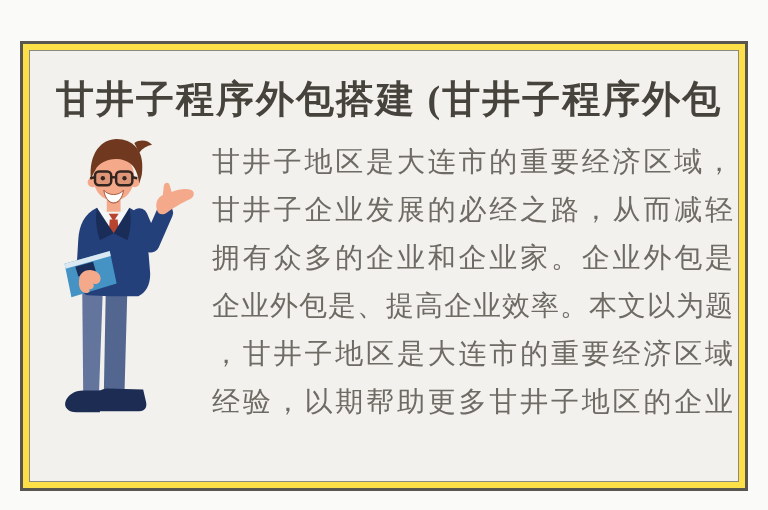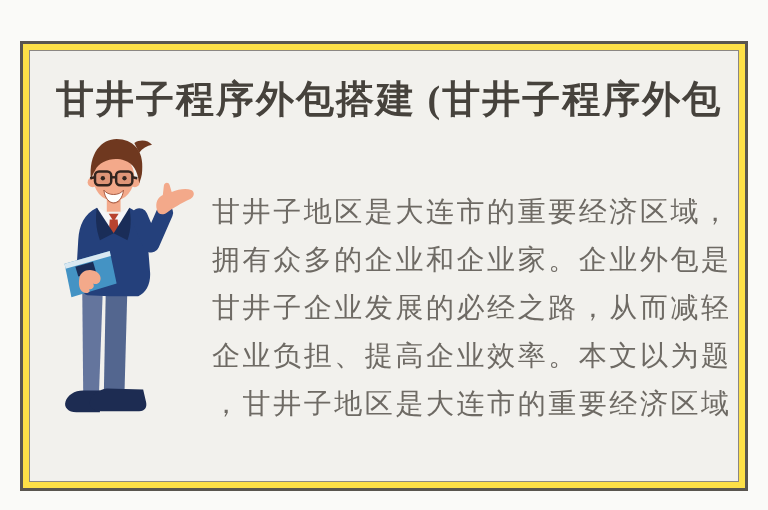--- a/index.html
+++ b/index.html
@@ -32,21 +32,21 @@
     font-weight:bold;
     font-size:38px;
     line-height:52px;
     letter-spacing:2px;
     white-space:nowrap;
   }
   .title .t-line{white-space:nowrap;}
   .body-row{
     display:flex;
     margin-top:8px;
-    align-items:flex-end;
+    align-items:center;
   }
   .figure-col{
     flex:none;
     width:180px;
   }
   .figure-col svg{display:block;margin-left:8px;}
   .text-col{
     flex:1 1 auto;
     margin:2px 8px 0 2px;
     color:#6e6a64;
@@ -118,22 +118,23 @@
               <circle cx="66" cy="46" r="2.2" fill="#33251f"></circle>
               <circle cx="88" cy="46" r="2.2" fill="#33251f"></circle>
             </g>
 
             <path d="M67,58 C71,64 83,64 87,58 C86,67 81,71 77,71 C73,71 68,67 67,58 Z" stroke-width="1" fill="#ffffff" stroke="#a55a42"></path>
           </svg>
         </div>
 
         <div class="text-col">
           <div class="b-line">甘井子地区是大连市的重要经济区域，</div>
+          <div class="b-line">甘井子企业发展的必经之路，从而减轻</div>
           <div class="b-line">拥有众多的企业和企业家。企业外包是</div>
-          <div class="b-line">甘井子企业发展的必经之路，从而减轻</div>
-          <div class="b-line">企业负担、提高企业效率。本文以为题</div>
+          <div class="b-line">企业外包是、提高企业效率。本文以为题</div>
           <div class="b-line">，甘井子地区是大连市的重要经济区域</div>
+          <div class="b-line">经验，以期帮助更多甘井子地区的企业</div>
         </div>
 
       </div>
     </div>
   </div>
 </div>
 
 </body></html>

